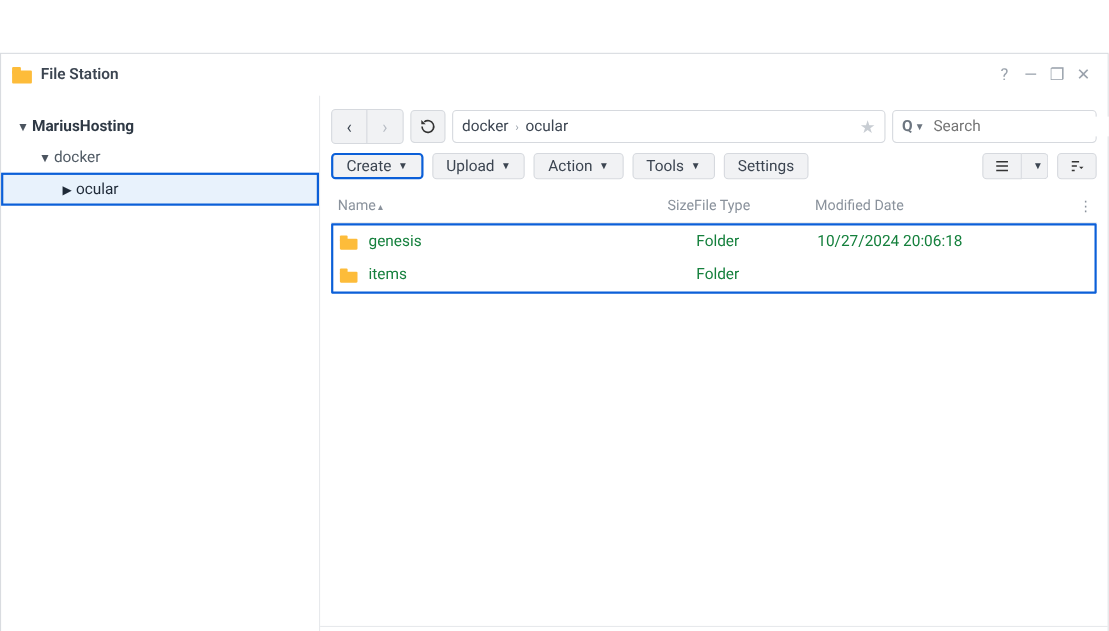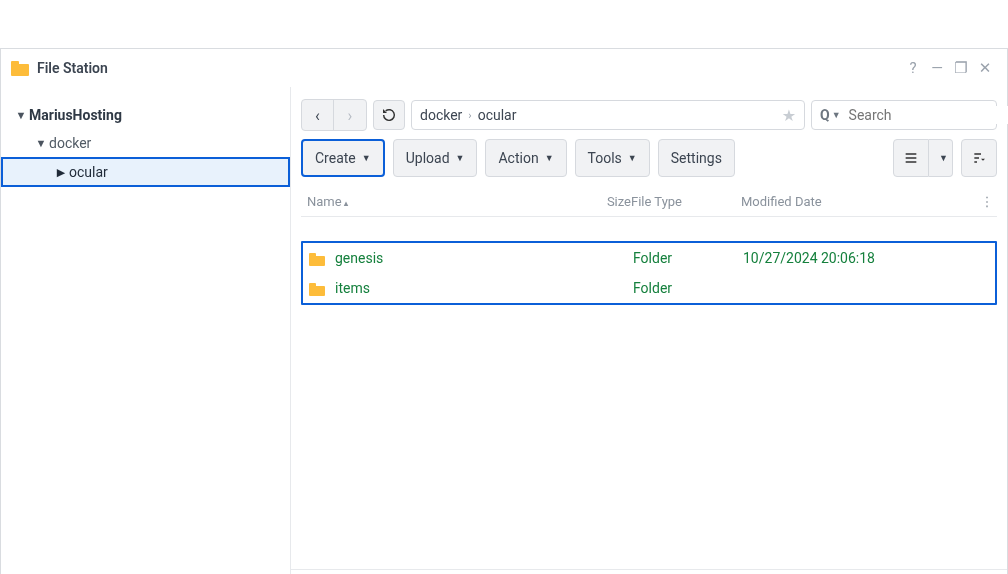--- a/index.html
+++ b/index.html
@@ -43,33 +43,33 @@
   .crumbs { flex: 1; height: 30px; border: 1px solid #d6d9de; border-radius: 4px; display: flex; align-items: center; padding: 0 8px; color: #3d4652; }
   .crumbs .sep { margin: 0 6px; color: #9aa2ac; font-size: 11px; }
   .crumbs .star { margin-left: auto; color: #c8cdd3; font-size: 16px; }
   .searchwrap { width: 186px; height: 30px; border: 1px solid #d6d9de; border-radius: 4px; display: flex; align-items: center; padding: 0 8px; color: #6d7680; }
   .searchwrap .mag { font-weight: bold; margin-right: 2px; }
   .searchwrap .car { font-size: 9px; margin-right: 6px; }
   .searchwrap input { border: none; outline: none; flex: 1; font-size: 14px; color: #555; }
 
   
   .toolbar { display: flex; align-items: center; padding: 0 10px 10px 10px; gap: 8px; }
-  .btn { height: 38px; padding: 0 12px; border: 1px solid #d6d9de; border-radius: 4px; background: #f1f2f4; color: #3c4551; cursor: pointer; display: inline-flex; align-items: center; font-size: 14px; }
+  .btn { height: 24px; padding: 0 12px; border: 1px solid #d6d9de; border-radius: 4px; background: #f1f2f4; color: #3c4551; cursor: pointer; display: inline-flex; align-items: center; font-size: 14px; }
   .btn .car { margin-left: 6px; font-size: 9px; }
   .btn.highlight { border: 2px solid #0b5fd8; }
   .toolbar .spacer { flex: 1; }
   .viewgrp { display: flex; }
   .viewgrp .btn { border-radius: 0; }
   .viewgrp .btn:first-child { border-radius: 4px 0 0 4px; }
   .viewgrp .btn:last-child { border-radius: 0 4px 4px 0; border-left: none; }
   .iconbtn { width: 36px; justify-content: center; padding: 0; }
   svg.i { width: 16px; height: 16px; }
 
   
-  .tablewrap { flex: 1; display: flex; flex-direction: column; min-height: 0; padding: 0 10px; gap: 24px; }
+  .tablewrap { flex: 1; display: flex; flex-direction: column; min-height: 0; padding: 0 10px; }
   .thead { display: flex; height: 30px; align-items: center; border-bottom: 1px solid #e7e9ec; color: #8a929c; font-size: 13px; }
   .col-name { flex: 0 0 270px; padding-left: 6px; }
   .col-size { flex: 0 0 60px; text-align: right; }
   .col-type { flex: 0 0 110px; }
   .col-date { flex: 1; }
   .col-more { flex: 0 0 20px; text-align: center; color: #8a929c; cursor: pointer; }
   .sort-ind { font-size: 9px; margin-left: 2px; }
   .tbody { border: 2px solid #0b5fd8; border-radius: 1px; }
   .trow { display: flex; height: 30px; align-items: center; color: #15803d; cursor: pointer; }
   .trow .ficon { width: 16px; height: 13px; position: relative; display:inline-block; margin-right: 10px; vertical-align:middle;}

